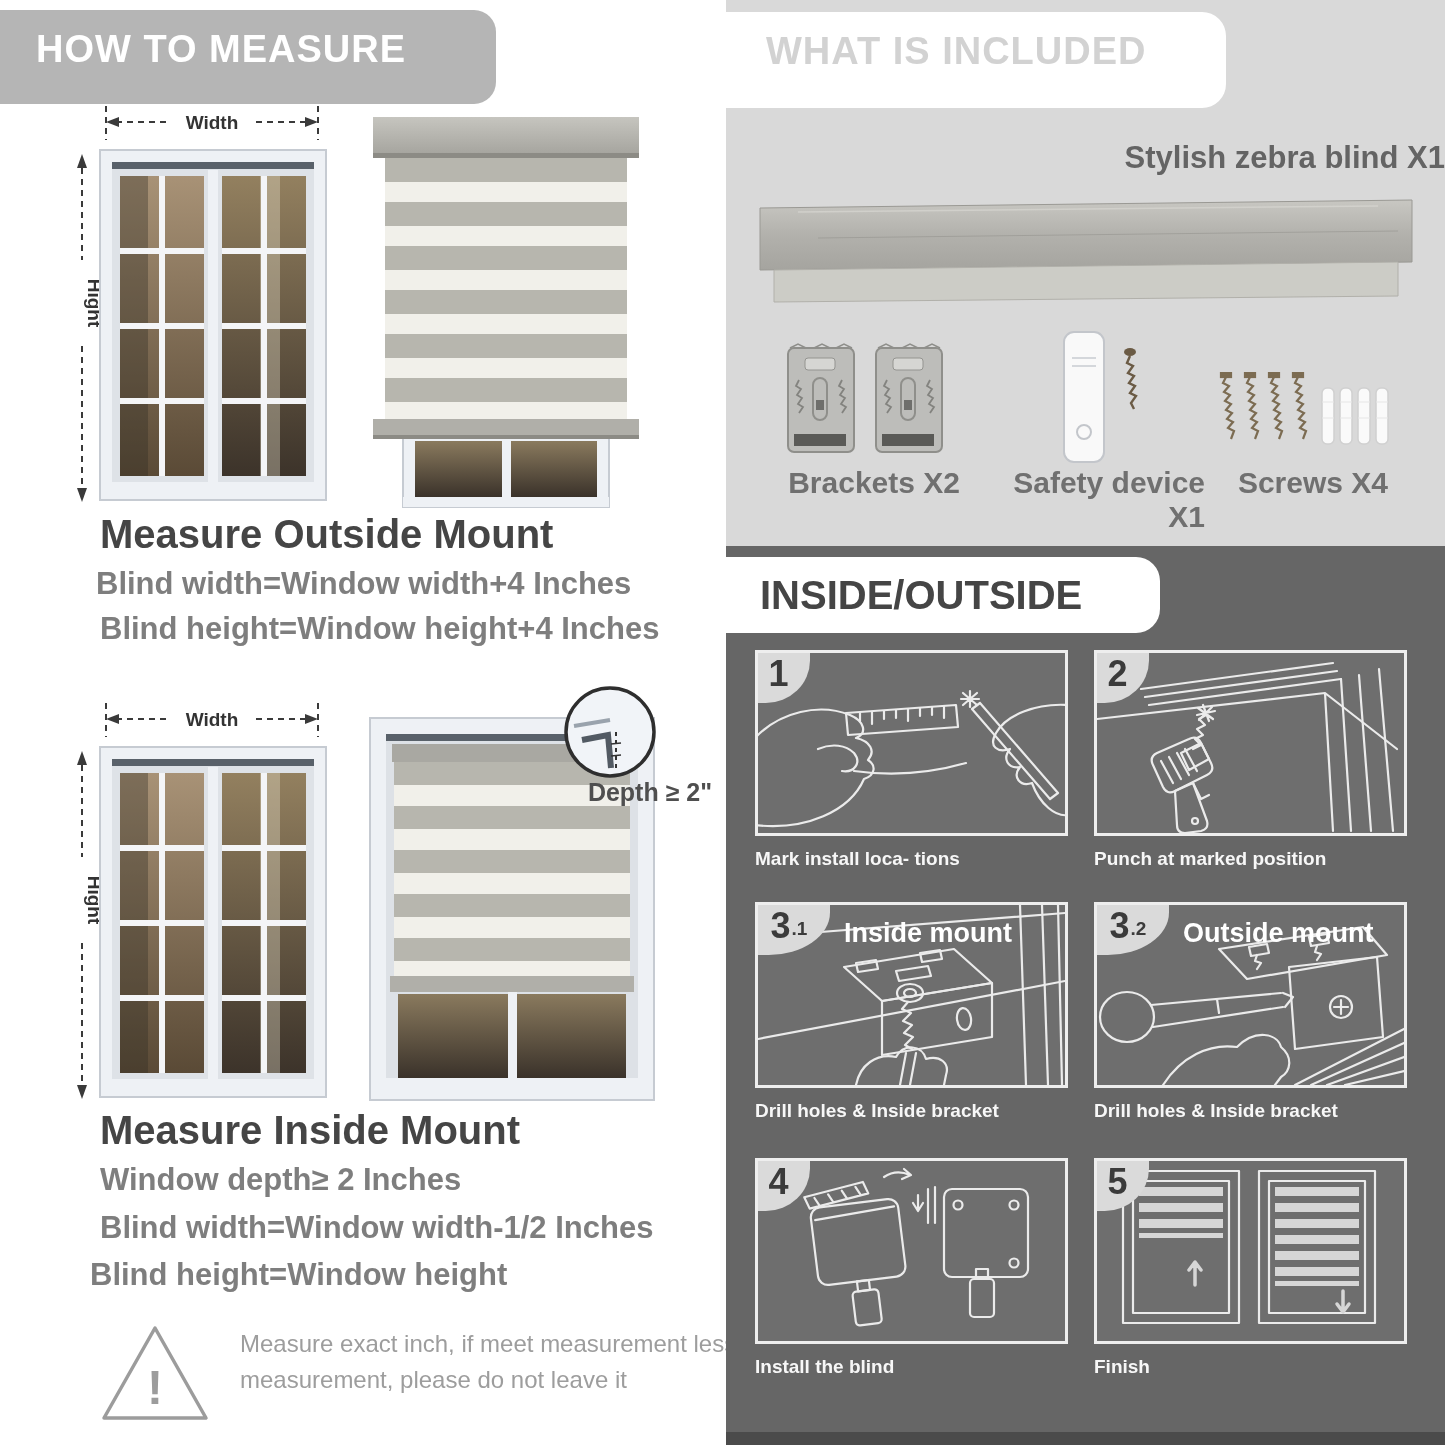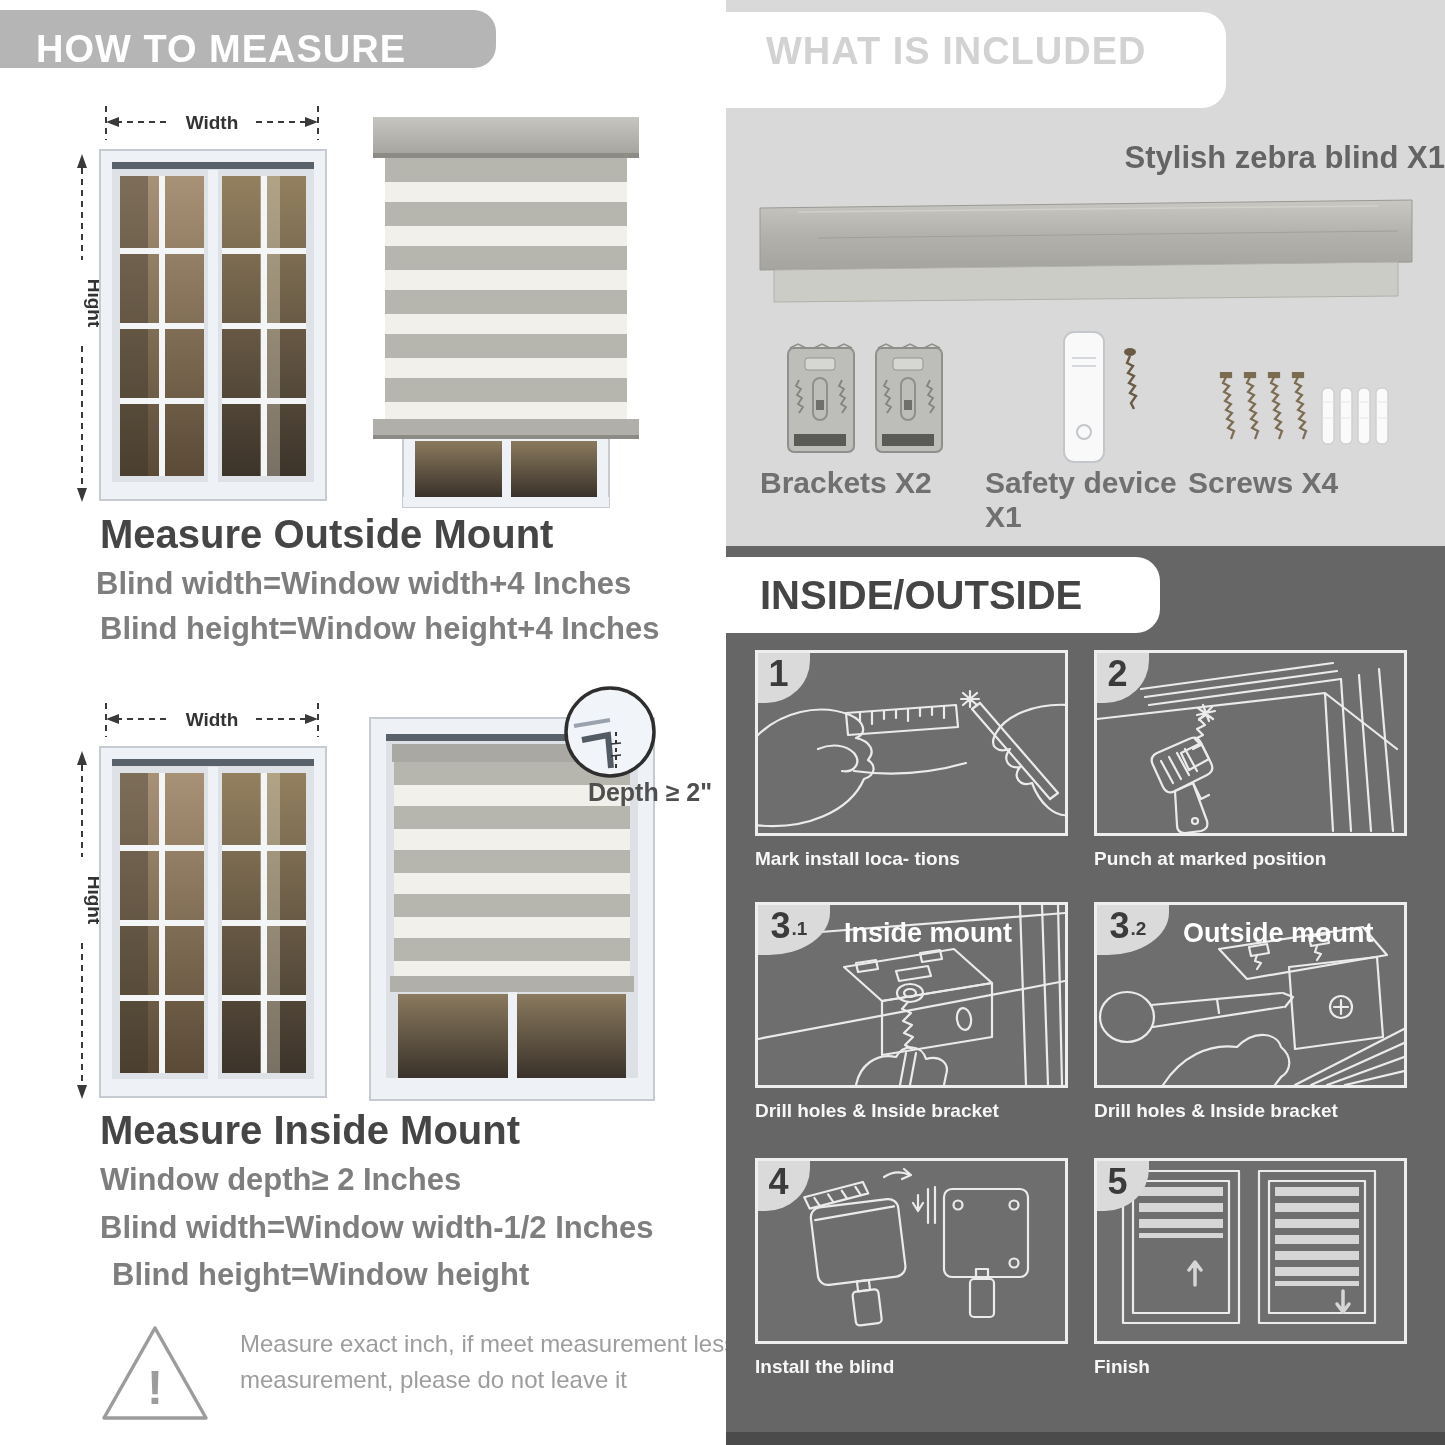--- a/index.html
+++ b/index.html
@@ -1,36 +1,36 @@
 <!DOCTYPE html>
 <html><head>
 <meta charset="utf-8">
 <style>
   html,body{margin:0;padding:0;}
   body{width:1445px;height:1445px;position:relative;background:#ffffff;overflow:hidden;
        font-family:"Liberation Sans",sans-serif;}
   .abs{position:absolute;}
   
-  .hdr-bar{left:0;top:10px;width:496px;height:58px;background:#b5b5b5;
+  .hdr-bar{left:0;top:10px;width:496px;height:94px;background:#b5b5b5;
            border-radius:0 22px 22px 0;color:#ffffff;font-weight:bold;font-size:38px;
            line-height:78px;padding-left:36px;box-sizing:border-box;letter-spacing:1px;}
   .sec-title{font-weight:bold;font-size:40px;color:#454545;}
   .sec-line{font-weight:bold;font-size:31px;color:#7e7e7e;}
   .depth-label{font-weight:bold;font-size:25px;color:#4f4f4f;text-align:center;}
   .warn-line{font-size:24px;color:#9d9d9d;line-height:36px;}
   .dash{stroke:#3a3a3a;stroke-width:2;stroke-dasharray:6,5;fill:none;}
   .mlabel{font:bold 19px "Liberation Sans",sans-serif;fill:#333333;}
   
   .light-sec{left:726px;top:0;width:719px;height:546px;background:#d9d9d9;}
   .wbar1{left:726px;top:12px;width:500px;height:96px;background:#ffffff;
          border-radius:0 24px 24px 0;color:#d2d2d2;font-weight:bold;font-size:38px;
          line-height:78px;padding-left:40px;box-sizing:border-box;letter-spacing:1px;}
   .blind-label{left:726px;top:140px;width:719px;text-align:right;
                font-weight:bold;font-size:31px;color:#646464;}
-  .item-label{font-weight:bold;font-size:30px;color:#707070;text-align:left;}
+  .item-label{font-weight:bold;font-size:30px;color:#707070;text-align:right;}
   .dark-sec{left:726px;top:546px;width:719px;height:899px;background:#666666;}
   .dark-strip{left:726px;top:1432px;width:719px;height:13px;background:#4b4b4b;}
   .wbar2{left:726px;top:557px;width:434px;height:76px;background:#ffffff;
          border-radius:0 24px 24px 0;color:#454545;font-weight:bold;font-size:40px;
          line-height:76px;padding-left:34px;box-sizing:border-box;}
   .step-box{position:absolute;width:313px;height:186px;border:3px solid #eeeeee;
             background:#6e6e6e;box-sizing:border-box;}
   .step-box svg{position:absolute;left:0;top:0;}
   .badge{position:absolute;top:0;left:0;width:52px;height:50px;background:#dadada;
          border-radius:0 0 85% 0;color:#3b3b3b;font-weight:bold;font-size:36px;
@@ -192,21 +192,21 @@
   <path d="M24,58 L50,53 L53,86" stroke="#525a63" stroke-width="6" fill="none"></path>
   <line x1="58" y1="50" x2="58" y2="88" stroke="#333333" stroke-width="2" stroke-dasharray="4,4"></line>
   <line x1="53" y1="62" x2="63" y2="61" stroke="#333333" stroke-width="1.5"></line>
   <line x1="53" y1="74" x2="63" y2="73" stroke="#333333" stroke-width="1.5"></line>
 </svg>
 <div class="abs depth-label" style="left:575px;top:778px;width:150px">Depth ≥ 2"</div>
 
 <div class="abs sec-title" style="left:100px;top:1108px">Measure Inside Mount</div>
 <div class="abs sec-line" style="left:100px;top:1162px">Window depth≥ 2 Inches</div>
 <div class="abs sec-line" style="left:100px;top:1210px">Blind width=Window width-1/2 Inches</div>
-<div class="abs sec-line" style="left:112px;top:1257px">Blind height=Window height</div>
+<div class="abs sec-line" style="left:90px;top:1257px">Blind height=Window height</div>
 
 <svg class="abs" style="left:98px;top:1320px" width="115" height="108" viewBox="0 0 115 108">
   <path d="M57,8 L108,98 L6,98 Z" fill="none" stroke="#9c9c9c" stroke-width="3.5" stroke-linejoin="round"></path>
   <text x="57" y="84" text-anchor="middle" style="font:bold 48px 'Liberation Sans',sans-serif" fill="#9c9c9c">!</text>
 </svg>
 <div class="abs" style="left:240px;top:1326px">
   <div class="warn-line">Measure exact inch, if meet measurement less</div>
   <div class="warn-line">measurement, please do not leave it</div>
 </div>
 

